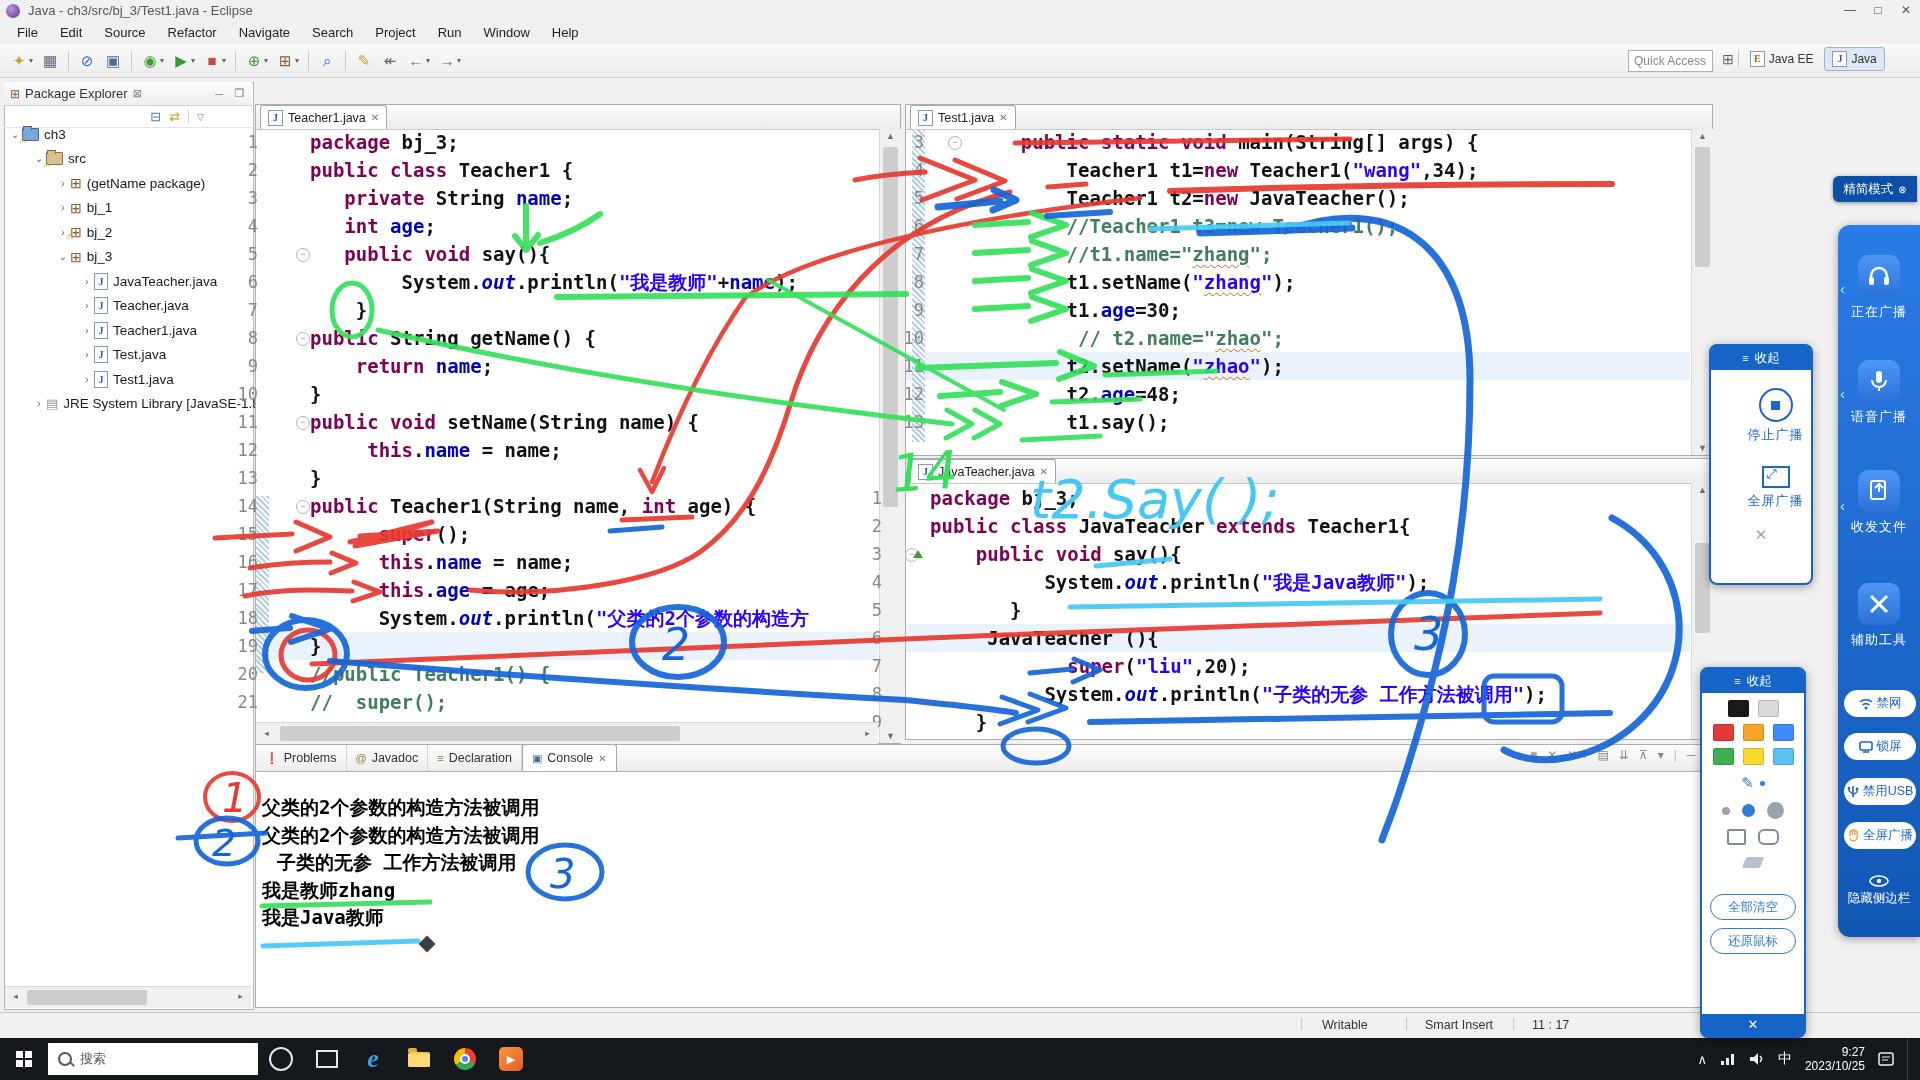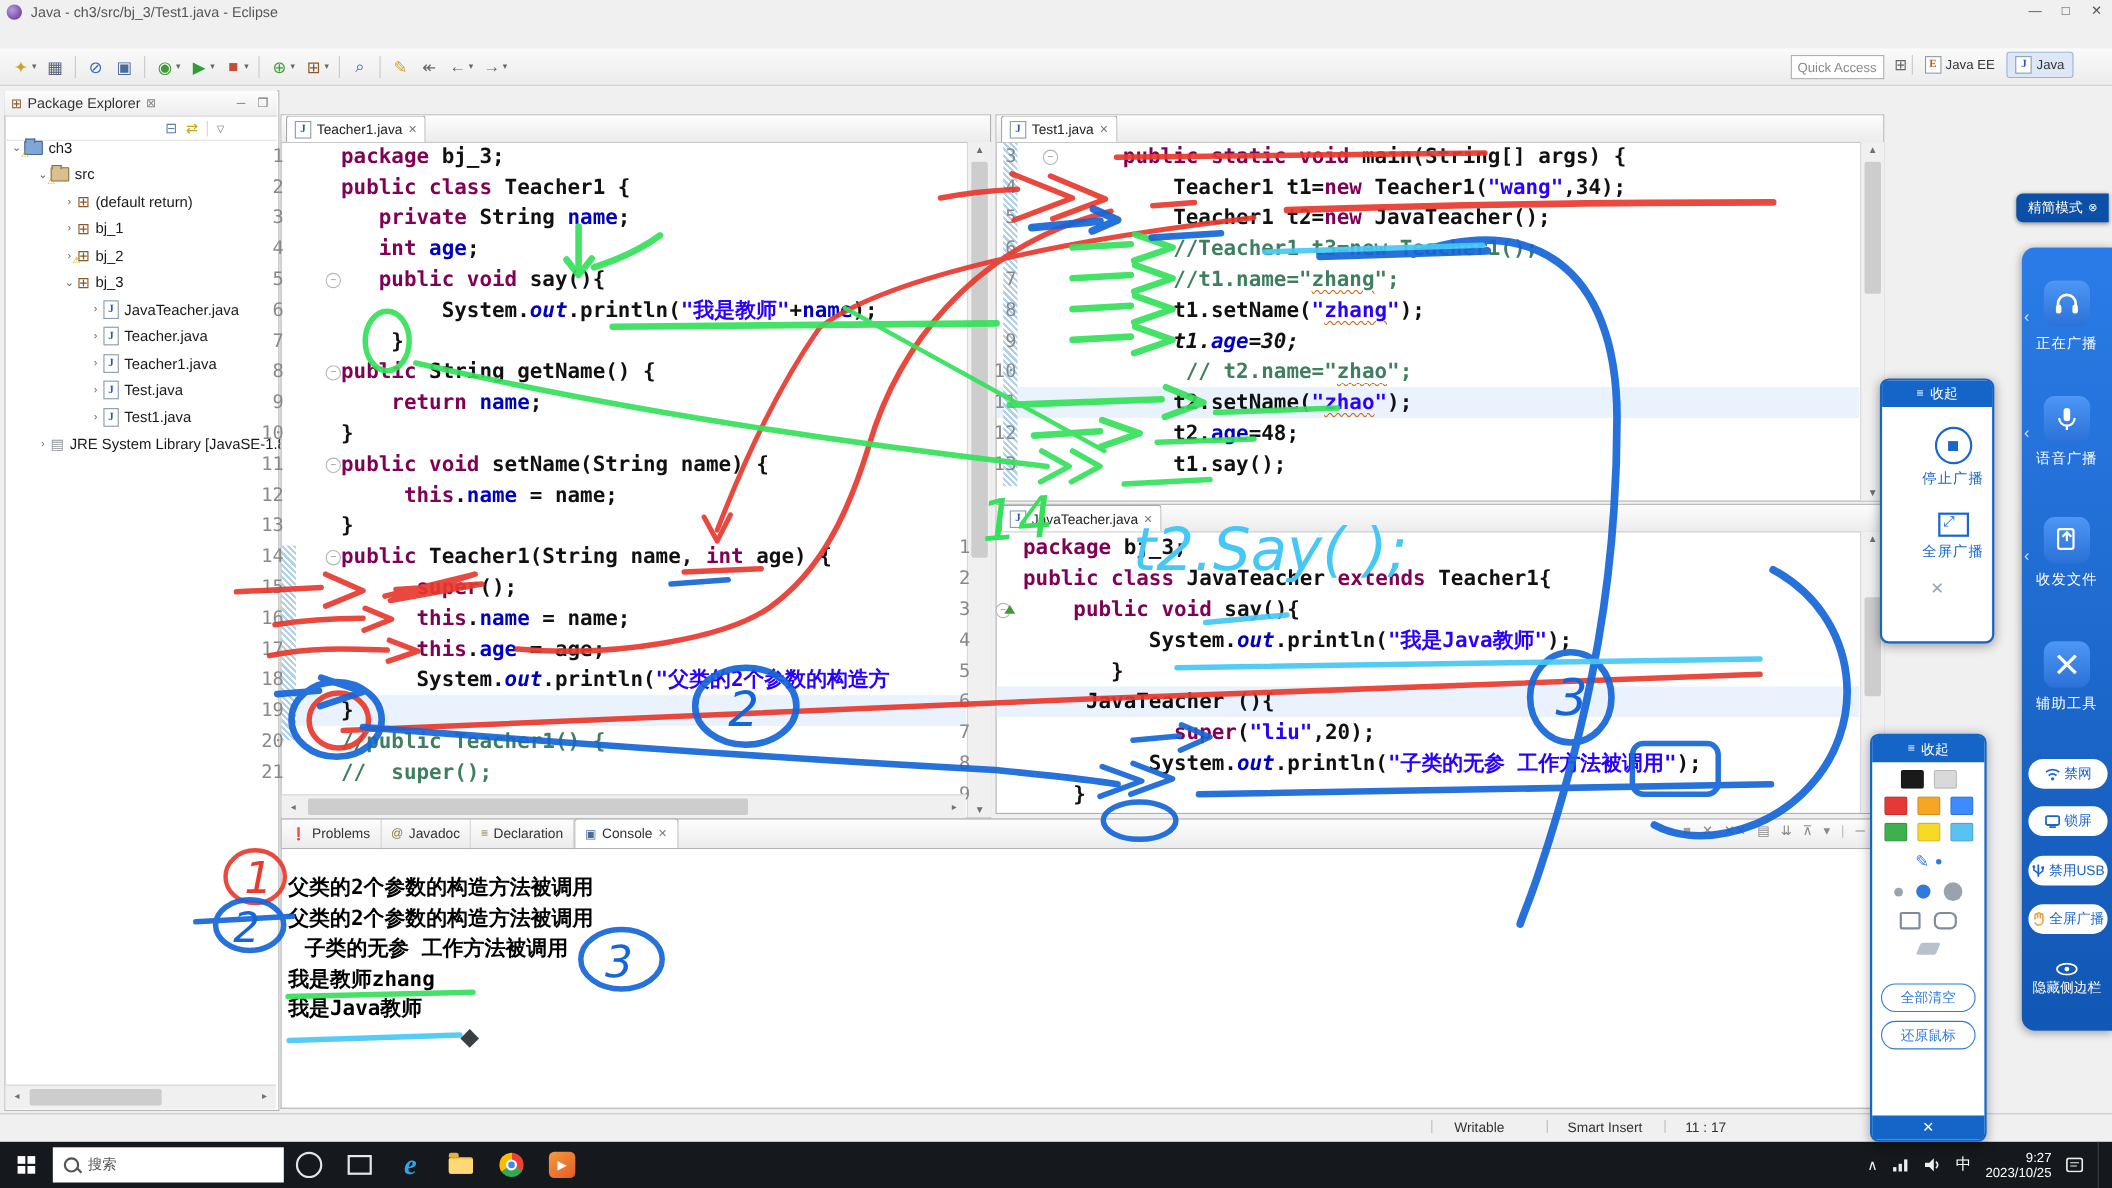--- a/index.html
+++ b/index.html
@@ -160,20 +160,32 @@
 <div id="root">
 
   <div class="abs" id="titlebar">
     <div class="abs" id="title-ico"></div>
     <div class="abs" id="title-text">Java - ch3/src/bj_3/Test1.java - Eclipse</div>
     <div class="abs winbtn" style="left:1836px;">—</div>
     <div class="abs winbtn" style="left:1864px;">□</div>
     <div class="abs winbtn" style="left:1892px;">✕</div>
   </div>
 
+  <div class="abs" id="menubar">
+      <span class="menu-item">File</span>
+      <span class="menu-item">Edit</span>
+      <span class="menu-item">Source</span>
+      <span class="menu-item">Refactor</span>
+      <span class="menu-item">Navigate</span>
+      <span class="menu-item">Search</span>
+      <span class="menu-item">Project</span>
+      <span class="menu-item">Run</span>
+      <span class="menu-item">Window</span>
+      <span class="menu-item">Help</span>
+    </div>
 
   <div class="abs" id="toolbar">
       <span class="tbi">
         <span class="g" style="color: rgb(201, 162, 39);">✦</span>
         <span class="caret">▾</span>
       </span>
       <span class="tbi">
         <span class="g" style="color: rgb(85, 98, 122);">▦</span>
       </span>
       <span class="tbsep"></span>
@@ -260,21 +272,21 @@
         <span>ch3</span>
       </div>
       <div class="treerow" style="left: 32px; top: 146.5px;">
         <span class="tarrow">⌄</span>
         <span class="tico warnov ico-folder ico-src"></span>
         <span>src</span>
       </div>
       <div class="treerow" style="left: 56px; top: 171px;">
         <span class="tarrow">›</span>
         <span class="tico ico-pkg">⊞</span>
-        <span>(default return)</span>
+        <span>(getName package)</span>
       </div>
       <div class="treerow" style="left: 56px; top: 195.5px;">
         <span class="tarrow">›</span>
         <span class="tico ico-pkg">⊞</span>
         <span>bj_1</span>
       </div>
       <div class="treerow" style="left: 56px; top: 220px;">
         <span class="tarrow">›</span>
         <span class="tico warnov ico-pkg">⊞</span>
         <span>bj_2</span>
@@ -400,21 +412,21 @@
       <div class="cl abs" style="left: 975px; top: 156px; max-width: 716px; overflow: hidden;"><span class="t">        Teacher1 t1=</span><span class="k">new</span><span class="t"> Teacher1(</span><span class="s">"wang"</span><span class="t">,34);</span></div>
       <div class="lnum abs" style="left: 880px; top: 184px;">5</div>
       <div class="cl abs" style="left: 975px; top: 184px; max-width: 716px; overflow: hidden;"><span class="t">        Teacher1 t2=</span><span class="k">new</span><span class="t"> JavaTeacher();</span></div>
       <div class="lnum abs" style="left: 880px; top: 212px;">6</div>
       <div class="cl abs" style="left: 975px; top: 212px; max-width: 716px; overflow: hidden;"><span class="t">        </span><span class="c">//Teacher1 t3=new Teacher1();</span></div>
       <div class="lnum abs" style="left: 880px; top: 240px;">7</div>
       <div class="cl abs" style="left: 975px; top: 240px; max-width: 716px; overflow: hidden;"><span class="t">        </span><span class="c">//t1.name="</span><span class="c ms">zhang</span><span class="c">";</span></div>
       <div class="lnum abs" style="left: 880px; top: 268px;">8</div>
       <div class="cl abs" style="left: 975px; top: 268px; max-width: 716px; overflow: hidden;"><span class="t">        t1.setName(</span><span class="s">"</span><span class="s ms">zhang</span><span class="s">"</span><span class="t">);</span></div>
       <div class="lnum abs" style="left: 880px; top: 296px;">9</div>
-      <div class="cl abs" style="left: 975px; top: 296px; max-width: 716px; overflow: hidden; font-style: italic;"><span class="t">        t1.</span><span class="f">age</span><span class="t">=30;</span></div>
+      <div class="cl abs" style="left: 975px; top: 296px; max-width: 716px; overflow: hidden;"><span class="t">        t1.</span><span class="f">age</span><span class="t">=30;</span></div>
       <div class="lnum abs" style="left: 880px; top: 324px;">10</div>
       <div class="cl abs" style="left: 975px; top: 324px; max-width: 716px; overflow: hidden;"><span class="t">         </span><span class="c">// t2.name="</span><span class="c ms">zhao</span><span class="c">";</span></div>
       <div class="lnum abs" style="left: 880px; top: 352px;">11</div>
       <div class="cl abs" style="left: 975px; top: 352px; max-width: 716px; overflow: hidden;"><span class="t">        t2.setName(</span><span class="s">"</span><span class="s ms">zhao</span><span class="s">"</span><span class="t">);</span></div>
       <div class="lnum abs" style="left: 880px; top: 380px;">12</div>
       <div class="cl abs" style="left: 975px; top: 380px; max-width: 716px; overflow: hidden;"><span class="t">        t2.</span><span class="f">age</span><span class="t">=48;</span></div>
       <div class="lnum abs" style="left: 880px; top: 408px;">13</div>
       <div class="cl abs" style="left: 975px; top: 408px; max-width: 716px; overflow: hidden;"><span class="t">        t1.say();</span></div>
       <div class="sbv abs" style="left: 1691px; top: 129px; height: 326px;">
         <span class="sbar" style="top:2px;">▲</span>

